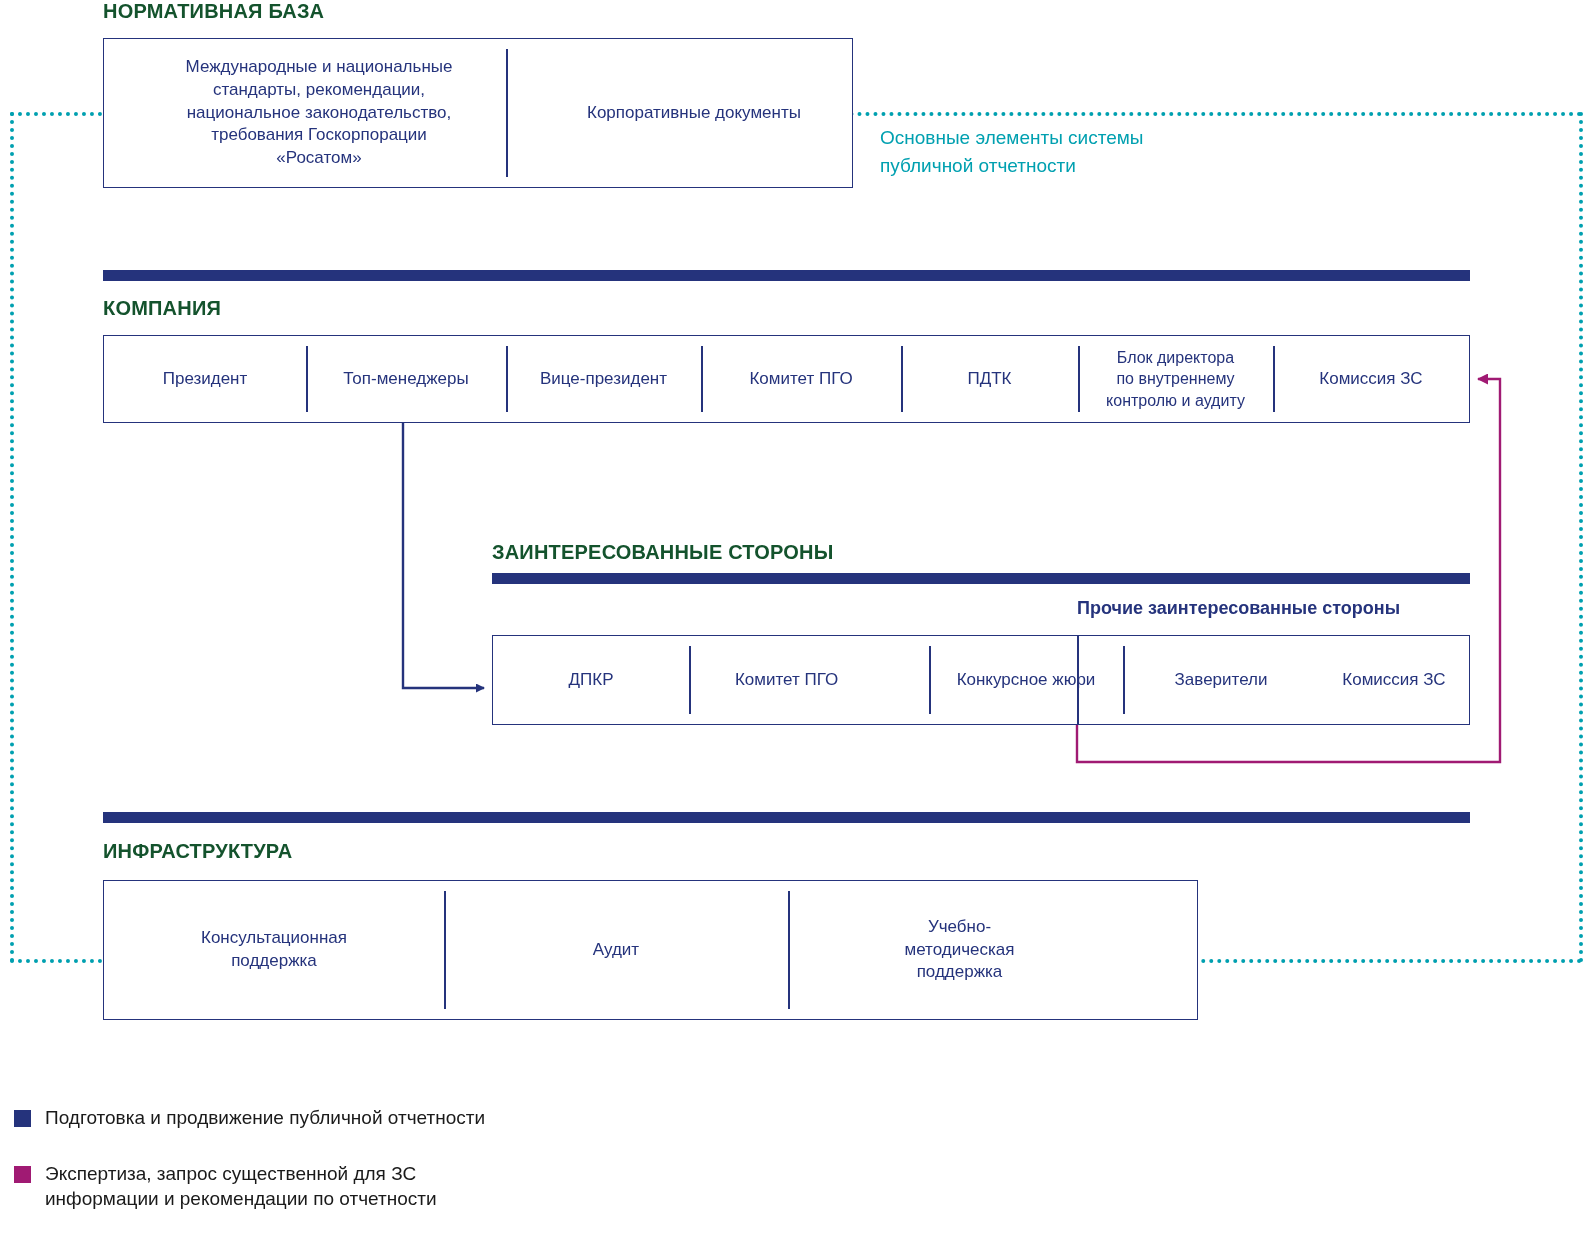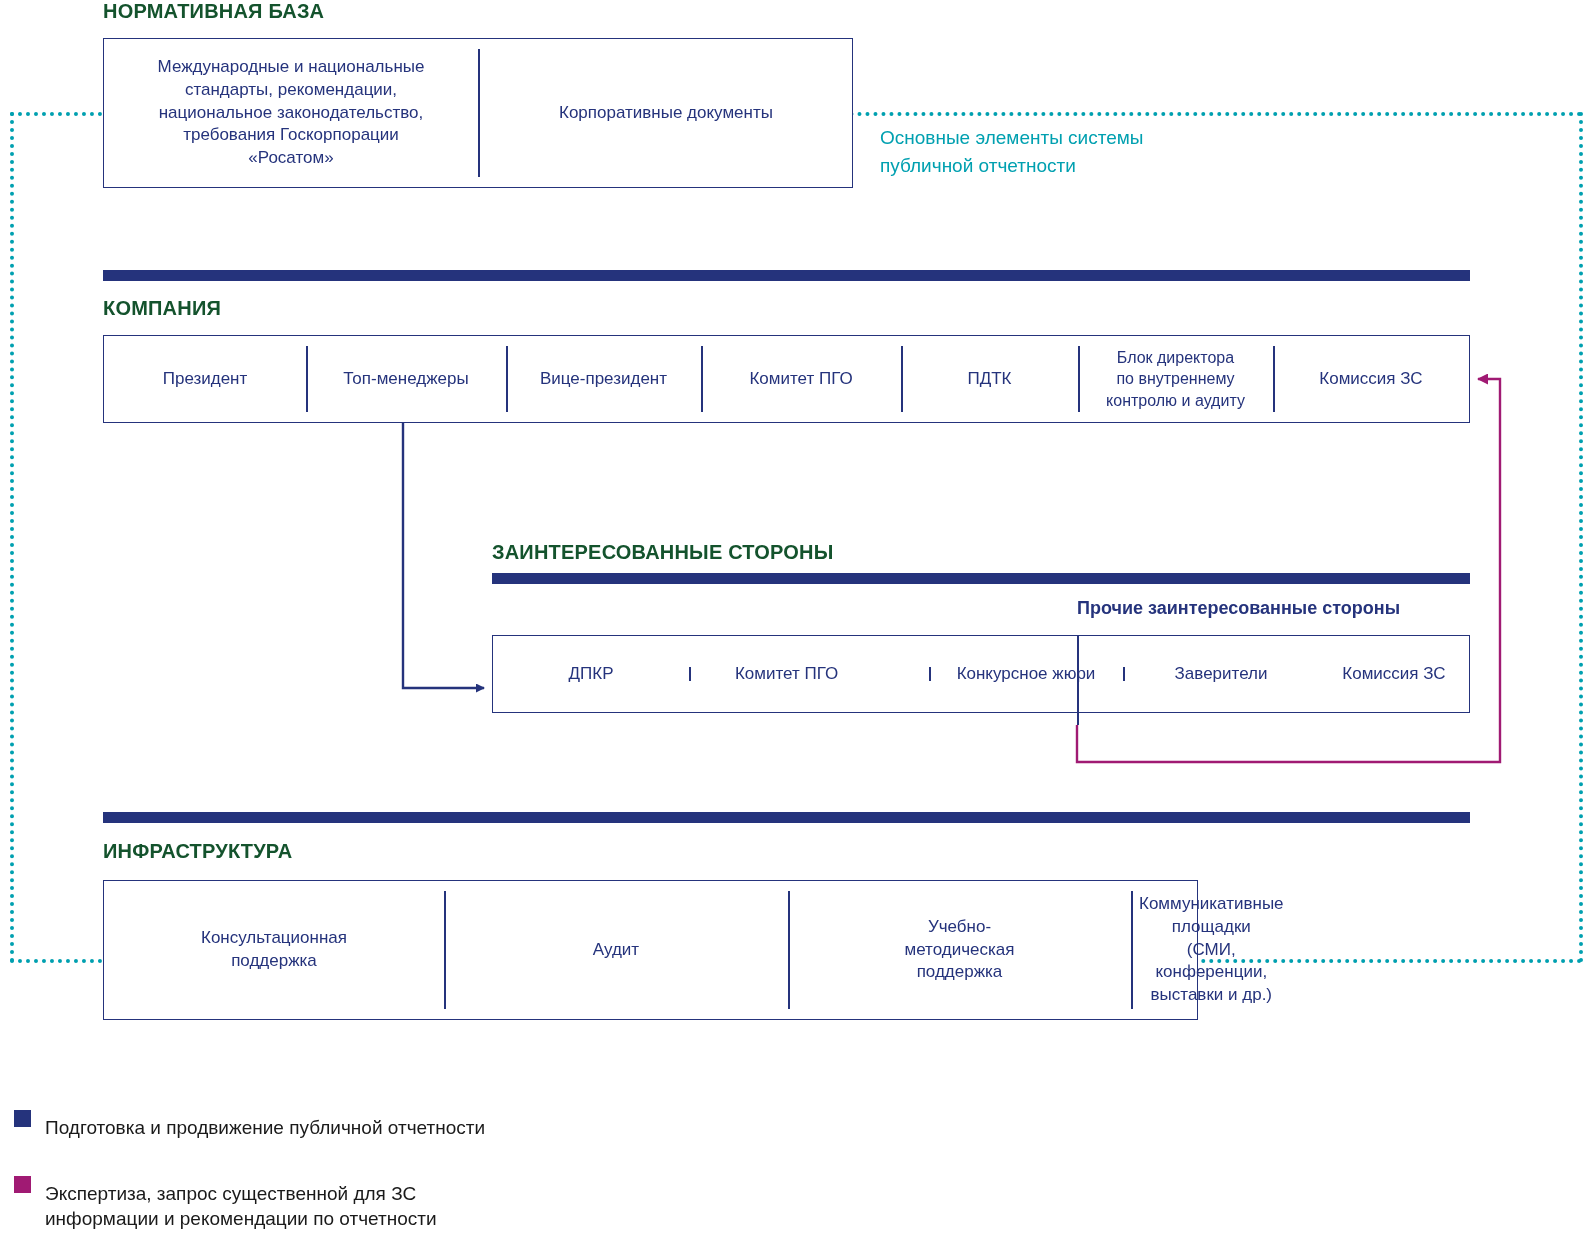--- a/index.html
+++ b/index.html
@@ -108,33 +108,32 @@
   }
   .swatch{
     width:17px;height:17px;
     flex:0 0 17px;
     margin-top:5px;
   }
   .legend-text{
     line-height:1.35;
     white-space:pre-line;
     color:#1a1a1a;
-    margin-top:10px;
   }
 </style>
 </head>
 <body>
 
 <div class="stage">
 
   <div class="teal-frame"></div>
 
   <div class="sec-title" style="left:103px;top:0px;">НОРМАТИВНАЯ БАЗА</div>
 
-  <div class="rowbox" style="left:103px;top:38px;width:750px;height:150px;">
+  <div class="rowbox" style="left:103px;top:38px;width:750px;height:150px;padding-left:28px;">
     <div class="cell" style="flex:0 0 374px;white-space:pre-line;">Международные и национальные
 стандарты, рекомендации,
 национальное законодательство,
 требования Госкорпорации
 «Росатом»</div>
     <div class="cell" style="flex:0 0 376px;white-space:pre-line;">Корпоративные документы</div>
   </div>
 
   <div class="teal-note" style="left:880px;top:124px;">Основные элементы системы
 публичной отчетности</div>
@@ -156,44 +155,41 @@
   </div>
 
   <div class="sec-title" style="left:492px;top:541px;">ЗАИНТЕРЕСОВАННЫЕ СТОРОНЫ</div>
 
   <div class="navy-bar" style="left:492px;top:573px;width:978px;"></div>
 
   <div class="sub-label" style="left:492px;top:598px;margin-top:44px;">Госкорпорация «Росатом»</div>
 
   <div class="sub-label" style="left:1077px;top:598px;">Прочие заинтересованные стороны</div>
 
-  <div class="rowbox" style="left:492px;top:635px;width:978px;height:78px;align-items:center;">
+  <div class="rowbox" style="left:492px;top:635px;width:978px;height:90px;">
     <div class="cell" style="flex:0 0 196px;white-space:pre-line;">ДПКР</div>
     <div class="cell" style="flex:0 0 195px;white-space:pre-line;">Комитет ПГО</div>
     <div class="cell" style="flex:0 0 194px;white-space:pre-line;margin-left:45px;">Конкурсное жюри</div>
     <div class="cell nodiv" style="flex:0 0 196px;white-space:pre-line;">Заверители</div>
     <div class="cell" style="flex:1 1 auto;white-space:pre-line;">Комиссия ЗС</div>
   </div>
 
   <div style="position:absolute;left:1077px;top:635px;width:1.5px;height:90px;background:#25337c;"></div>
 
   <div class="navy-bar" style="left:103px;top:812px;width:1367px;"></div>
 
   <div class="sec-title" style="left:103px;top:840px;">ИНФРАСТРУКТУРА</div>
 
   <div class="rowbox" style="left:103px;top:880px;width:1095px;height:140px;">
     <div class="cell" style="flex:0 0 340px;white-space:pre-line;">Консультационная
 поддержка</div>
     <div class="cell" style="flex:0 0 344px;white-space:pre-line;">Аудит</div>
     <div class="cell" style="flex:0 0 343px;white-space:pre-line;">Учебно-
 методическая
 поддержка</div>
-    <div class="cell" style="flex:1 1 auto;white-space:pre-line;">Коммуникативные площадки
-(СМИ, конференции,
-выставки и др.)</div>
   </div>
 
   <svg class="connectors" viewBox="0 0 1594 1251" xmlns="http://www.w3.org/2000/svg">
     <defs>
       <marker id="arrow-navy" markerWidth="9" markerHeight="9" refX="8" refY="4.5" orient="auto" markerUnits="userSpaceOnUse">
         <path d="M0,0 L9,4.5 L0,9 z" fill="#25337c"></path>
       </marker>
       <marker id="arrow-magenta" markerWidth="11" markerHeight="11" refX="10" refY="5.5" orient="auto" markerUnits="userSpaceOnUse">
         <path d="M0,0 L11,5.5 L0,11 z" fill="#a01a73"></path>
       </marker>

